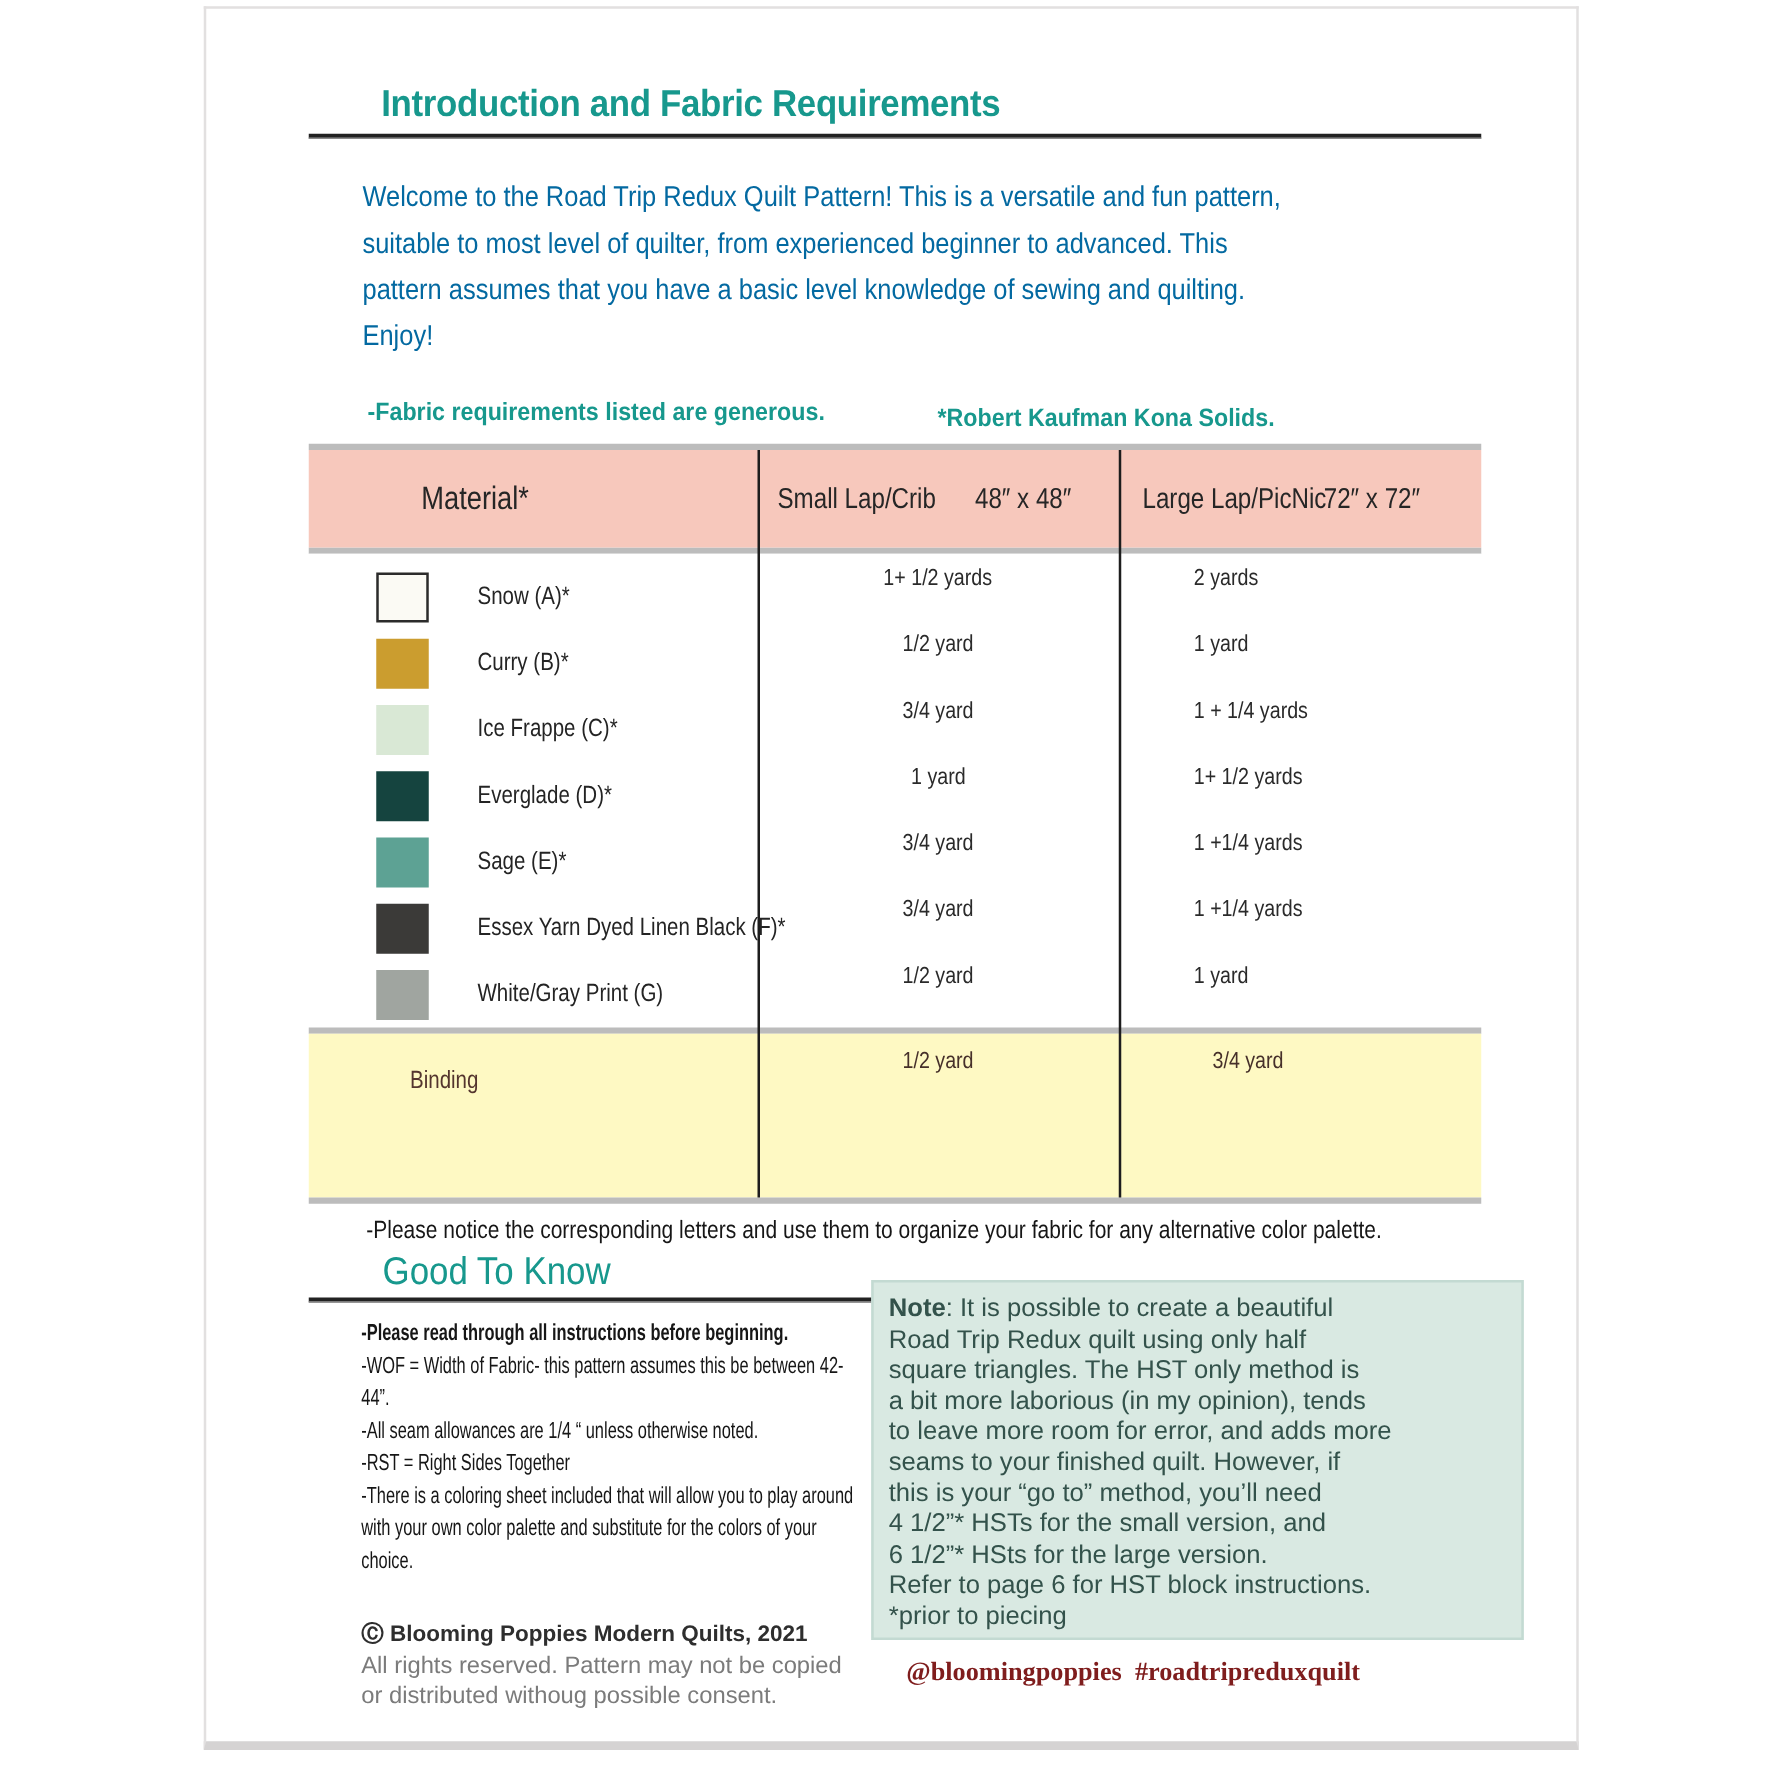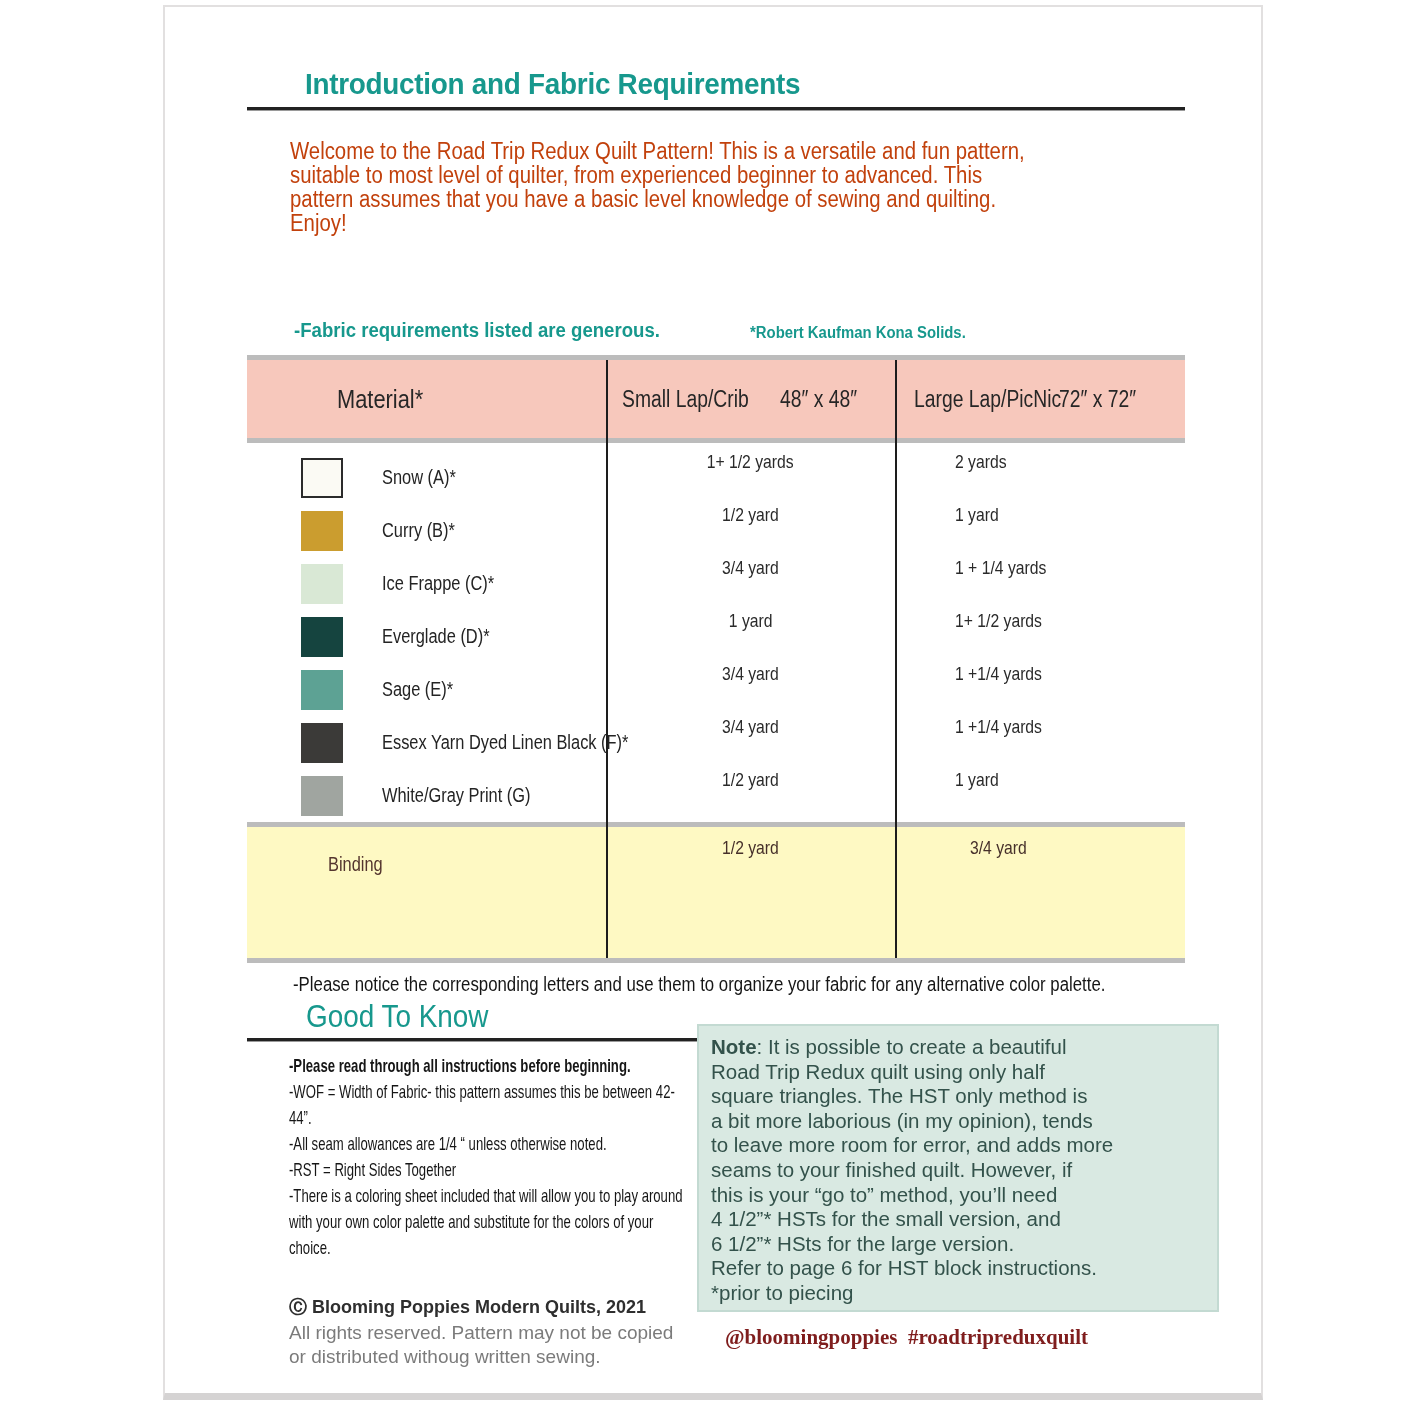--- a/index.html
+++ b/index.html
@@ -6,25 +6,25 @@
     font-family:"Liberation Sans",sans-serif;color:#1e1e1e;}
   .sheet{position:absolute;left:163px;top:5px;width:1100px;height:1395px;
     background:#ffffff;border:2px solid #e2e0e0;border-bottom:7px solid #d5d3d3;box-sizing:border-box;}
   .abs{position:absolute;}
   .sq{display:inline-block;transform-origin:0 50%;white-space:pre-line;}
   .teal{color:#17988d;}
   .page-title{left:140px;top:60px;font-size:30px;font-weight:600;letter-spacing:-.3px;}
   .page-title .sq{transform:scaleX(.93);}
   .rule{left:82px;width:938px;height:3px;background:#222;border-bottom:1px solid #9a9a9a;}
   .rule-title{top:100px;}
-  .intro{left:125px;top:132px;font-size:23px;line-height:24px;color:#c2410c;}
+  .intro{left:125px;top:132px;font-size:23px;line-height:37px;color:#0369a1;}
   .intro .sq{transform:scaleX(.885);}
   .fab-note1{left:129px;top:312px;font-size:20px;font-weight:600;}
   .fab-note1 .sq{transform:scaleX(.93);}
-  .fab-note2{left:585px;top:317px;font-size:16px;font-weight:600;}
+  .fab-note2{left:585px;top:317px;font-size:20px;font-weight:600;}
   .fab-note2 .sq{transform:scaleX(.93);}
 
   .ftable{left:82px;top:348px;width:938px;}
   .gbar{height:5px;background:#bcbcbc;}
   .thead{height:78px;background:#f7c8bc;position:relative;}
   .thead .hlbl{position:absolute;top:50%;transform:translateY(-50%) scaleX(.84);
     transform-origin:0 50%;font-size:23px;color:#262626;white-space:nowrap;}
   .hmaterial{left:90px;font-size:26px !important;}
   .tbody{padding-top:8px;height:371px;background:#fff;}
   .frow{display:flex;height:53px;}
@@ -190,18 +190,18 @@
 seams to your finished quilt.  However, if
 this is your “go to” method, you’ll need
 4 1/2”* HSTs for the small version, and
 6 1/2”* HSts for the large version.
 Refer to page 6 for HST block instructions.
 *prior to piecing</span></div>
 
   <div class="abs copyright">
     <div class="cp1">Ⓒ Blooming Poppies Modern Quilts, 2021</div>
     <div class="cp2" style="white-space:pre-line;">All rights reserved. Pattern may not be copied
-or distributed withoug written sewing.</div>
+or distributed withoug possible consent.</div>
   </div>
 
   <div class="abs social">@bloomingpoppies  #roadtripreduxquilt</div>
 
 </div>
 
 </body></html>

